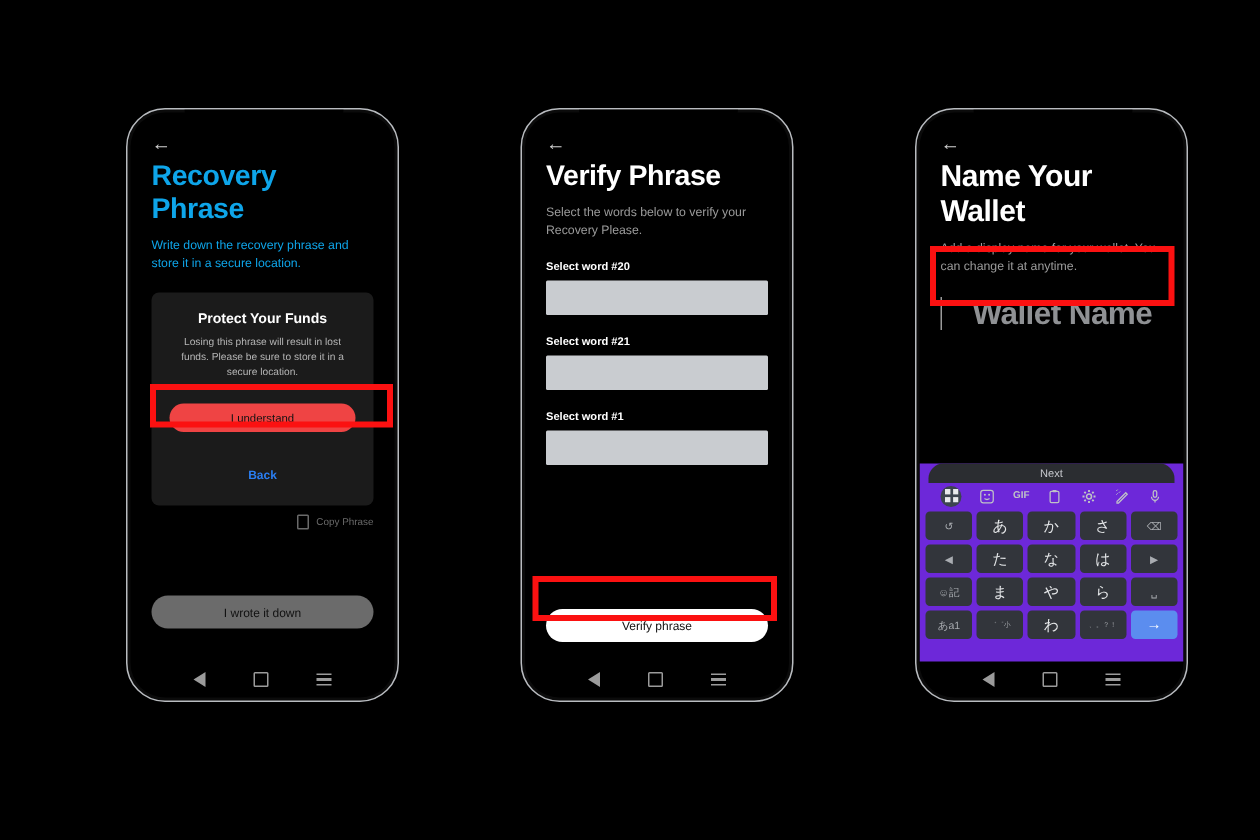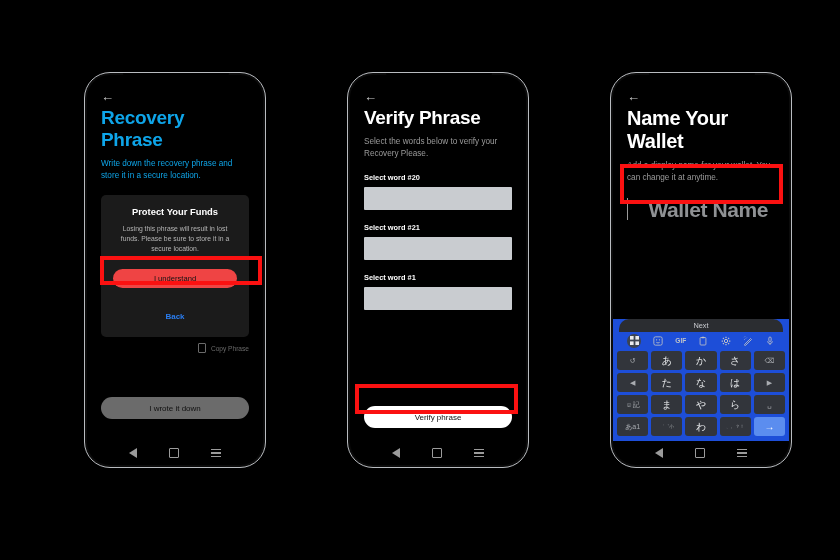--- a/index.html
+++ b/index.html
@@ -57,21 +57,21 @@
   .btn-verify{position:absolute;left:14px;right:14px;bottom:13px;height:22px;border-radius:11px;
               background:#fff;color:#111;font-size:8px;display:flex;align-items:center;
               justify-content:center;}
 
   
   .nameinput{margin-top:14px;display:flex;align-items:flex-start;gap:20px;height:28px;}
   .caret{width:1.4px;height:22px;background:#9a9a9a;}
   .nameplaceholder{font-size:21px;font-weight:bold;color:#8f9194;white-space:nowrap;letter-spacing:-.4px;}
 
   
-  .kb{background:#1d4ed8;padding-bottom:2px;}
+  .kb{background:#6d28d9;padding-bottom:12px;}
   .kb-sugg{height:13px;background:#2b2d31;border-radius:10px 10px 0 0;margin:0 6px;
            display:flex;align-items:center;justify-content:center;
            font-size:7.4px;color:#c9cbd0;}
   .kb-tools{height:17px;display:flex;align-items:center;justify-content:space-around;
             padding:0 8px;}
   .kb-tool{color:#bfc2c7;display:flex;align-items:center;justify-content:center;}
   .kb-tool.sel{background:#3c4450;border-radius:50%;width:14px;height:14px;}
   .kb-rows{padding:2px 4px 0;}
   .kb-row{display:flex;gap:3px;margin-bottom:3px;}
   .key{flex:1;height:19px;background:#32353b;border-radius:3px;display:flex;

